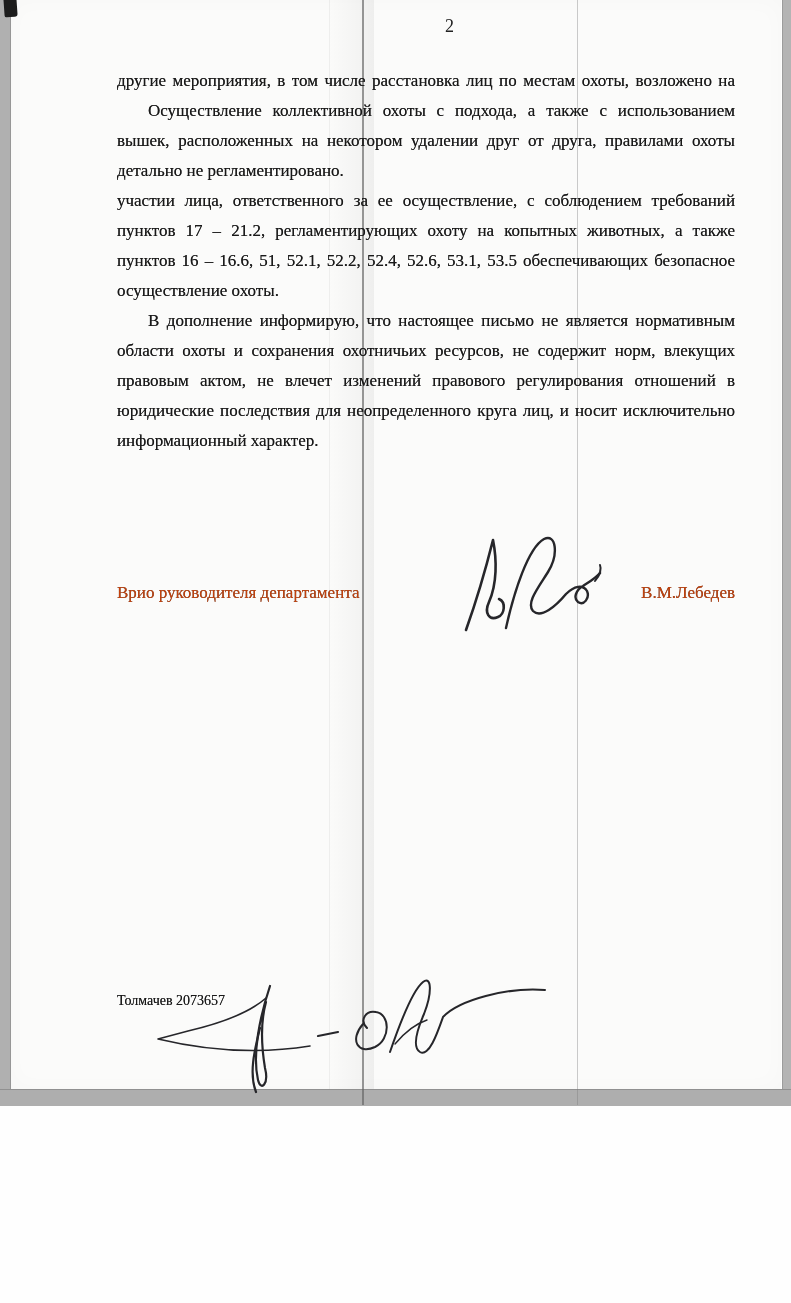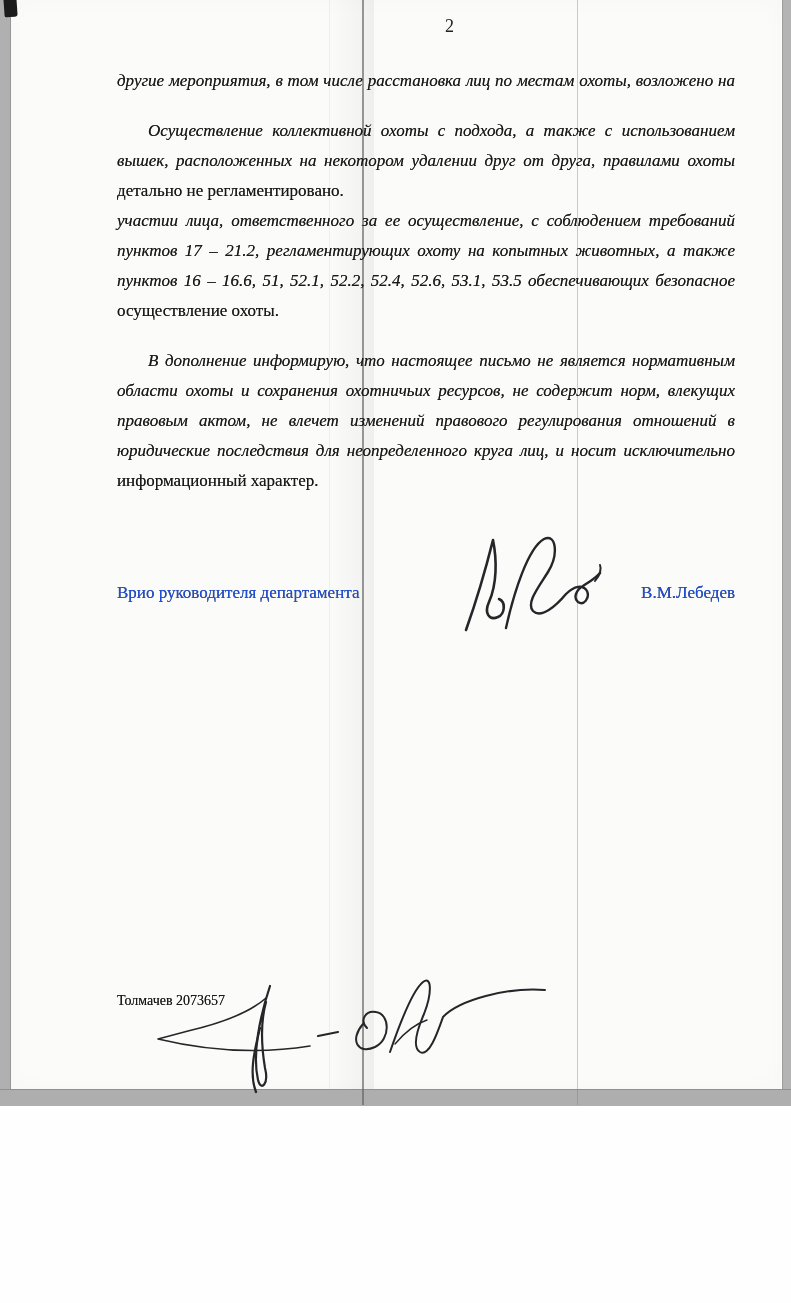--- a/index.html
+++ b/index.html
@@ -36,27 +36,27 @@
     position:absolute;left:117px;top:16px;width:618px;text-align:center;
     font-size:18px;color:#222;letter-spacing:1px;
     padding-left:24px; 
   }
   .bodytext{
     position:absolute;left:117px;top:66px;width:618px;
     font-size:17px;line-height:30px;color:#191919;
     text-shadow:0 0 0.6px rgba(20,20,20,0.75); 
   }
   .tline{white-space:nowrap;text-align:justify;}
-  .tline.j{text-align-last:justify;white-space:normal;height:30px;overflow:visible;font-style:italic;}
+  .tline.j{text-align-last:justify;white-space:normal;height:30px;overflow:visible;}
   .tline.end{text-align-last:left;white-space:normal;height:30px;}
-  .tline.indent{text-indent:31px;margin-top:20px;}
+  .tline.indent{text-indent:31px;}
   .signoff{
     position:absolute;left:117px;top:582px;width:618px;
     display:flex;justify-content:space-between;align-items:baseline;
-    font-size:17px;color:#1d4ed8;line-height:22px;
+    font-size:17px;color:#c2410c;line-height:22px;
     text-shadow:0 0 0.6px rgba(20,20,20,0.75);
   }
   .footer-ref{
     position:absolute;left:117px;top:990px;
     font-size:14px;color:#191919;line-height:22px;
     text-shadow:0 0 0.6px rgba(20,20,20,0.75);
   }
   
   svg.sig{position:absolute;overflow:visible;}
   svg.sig path{fill:none;stroke:#26262a;stroke-linecap:round;stroke-linejoin:round;}

